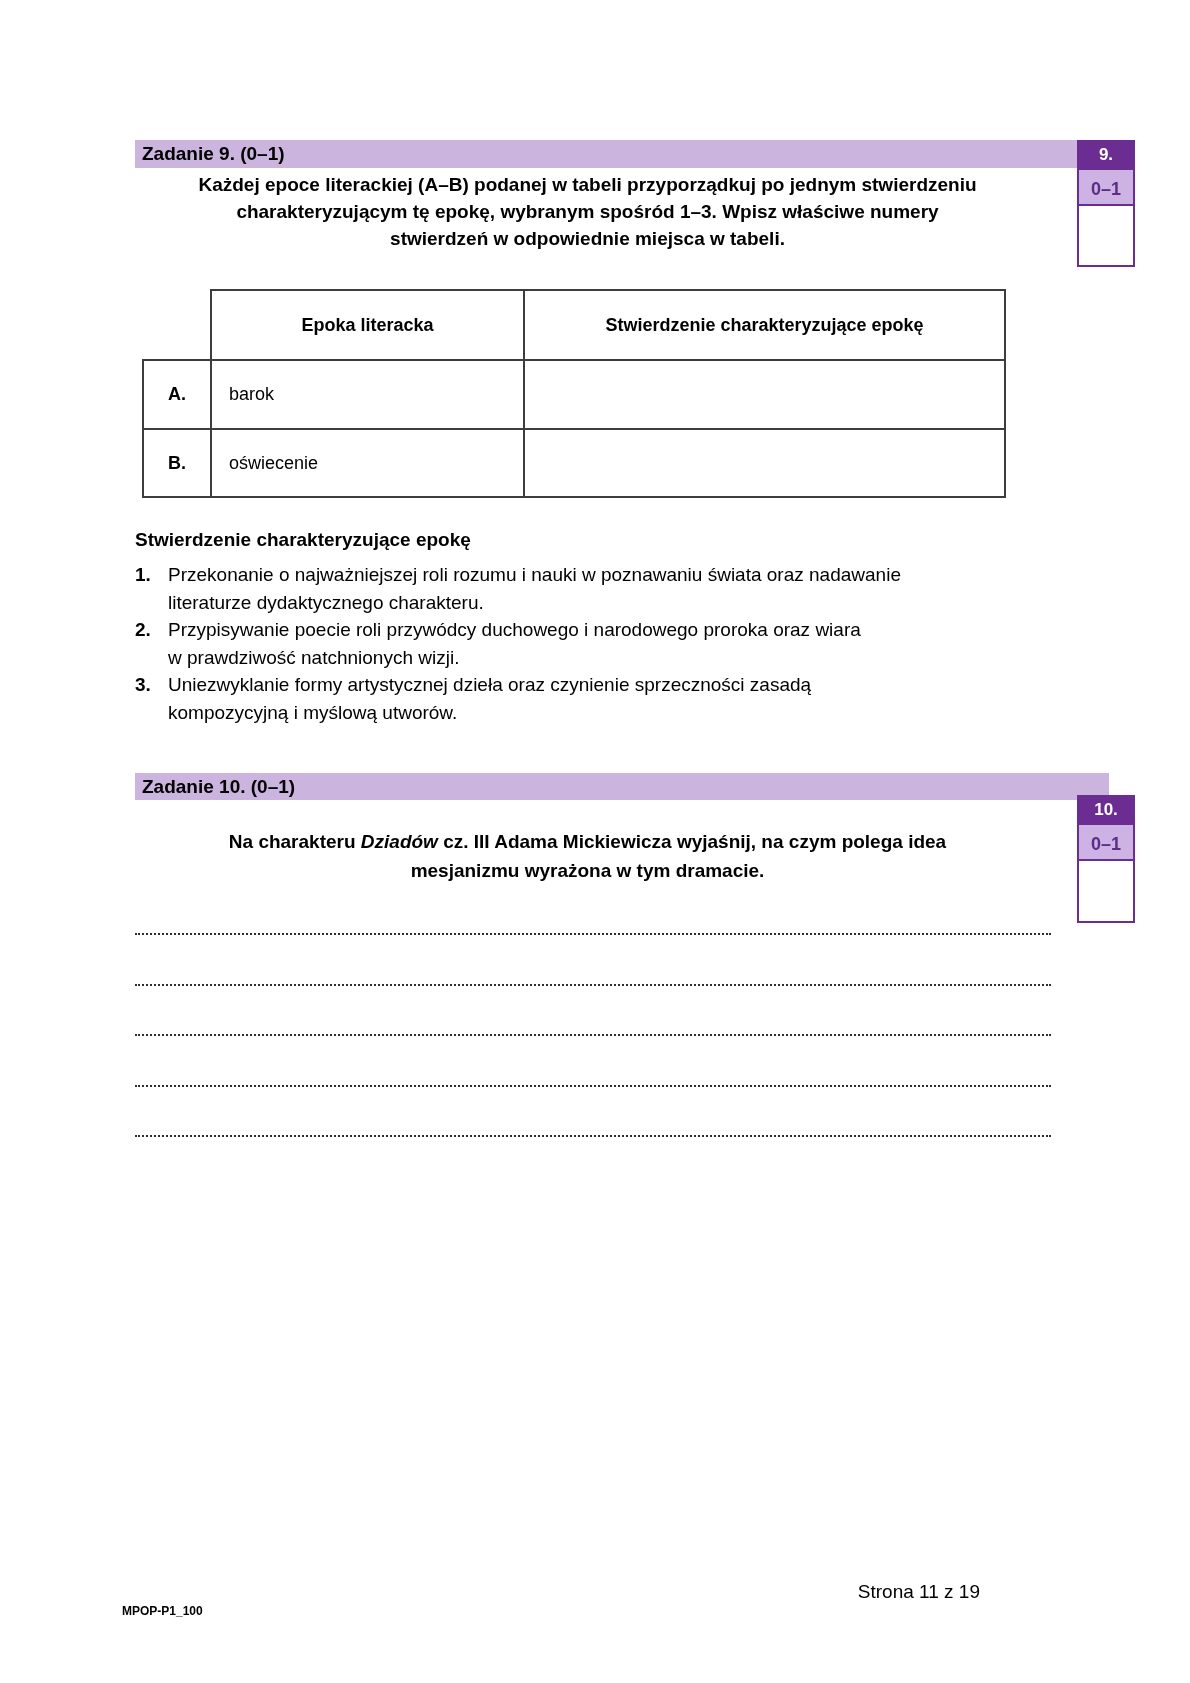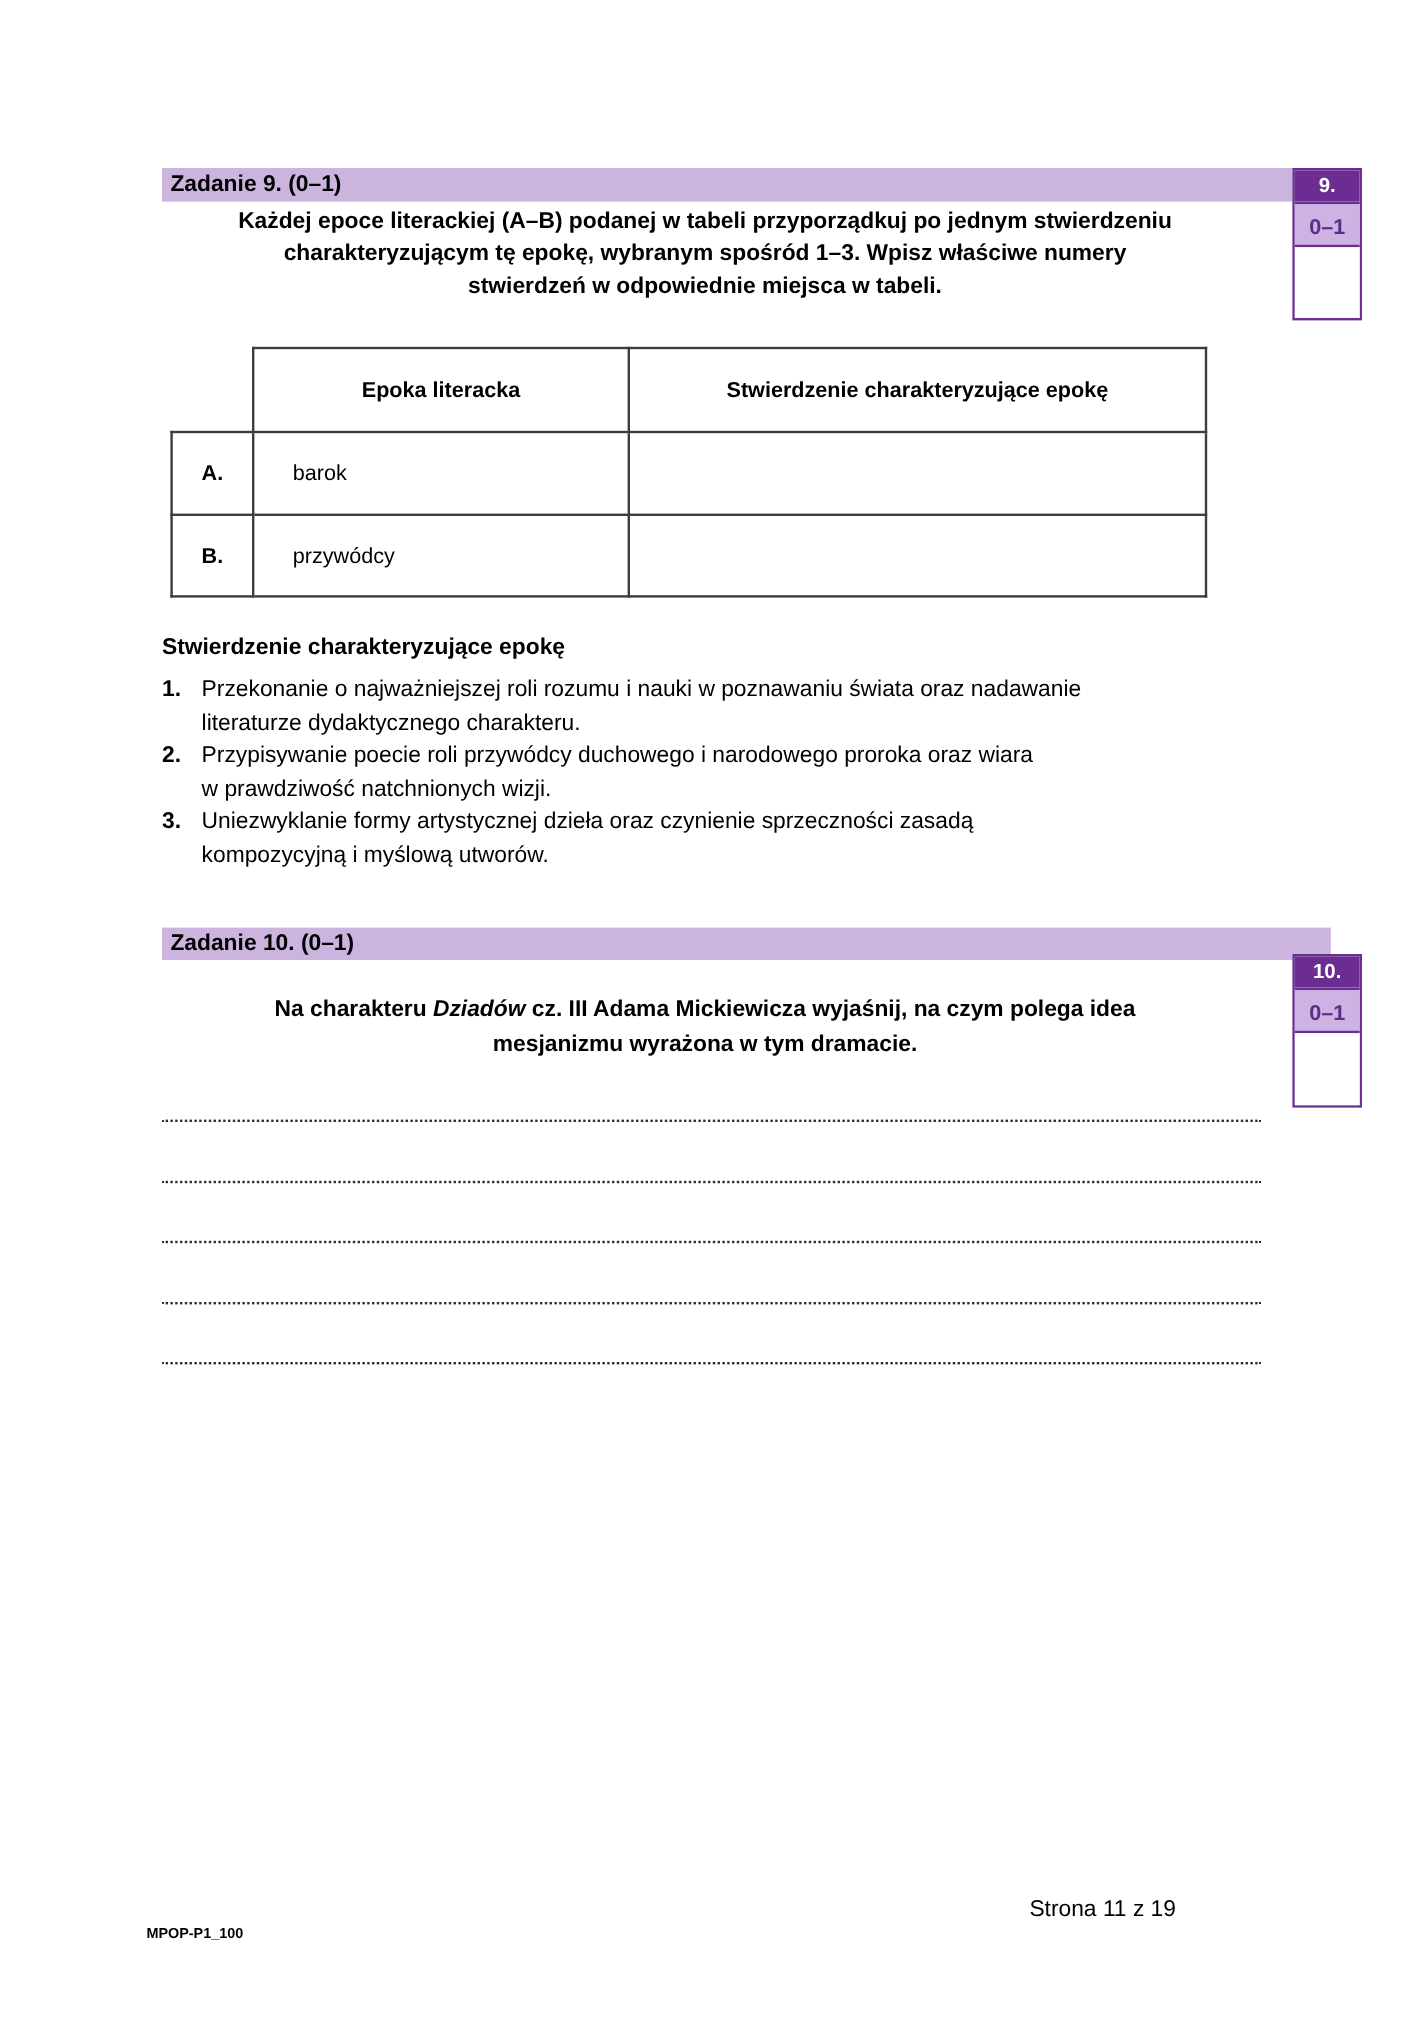--- a/index.html
+++ b/index.html
@@ -32,21 +32,21 @@
     position:absolute; left:142px; top:289px;
     border-collapse:collapse; table-layout:fixed;
   }
   .epoch-table td { border:2px solid #3d3d3d; font-size:18px; vertical-align:middle; }
   .epoch-table td.cell-blank { border:none; }
   .epoch-table tr.hdr    { height:70px; }
   .epoch-table tr.rowA   { height:69px; }
   .epoch-table tr.rowB   { height:68px; }
   .epoch-table td.head   { font-weight:bold; text-align:center; }
   .epoch-table td.label  { font-weight:bold; text-align:center; }
-  .epoch-table td.epoch  { padding-left:32px; }
+  .epoch-table td.epoch  { padding-left:17px; }
 
   
   .statements-heading {
     position:absolute; left:135px; top:529px;
     font-weight:bold; font-size:19px;
   }
   .statements { position:absolute; left:135px; top:561px; width:890px; }
   .statement  { position:relative; padding-left:33px; font-size:19px; line-height:27.5px; }
   .statement .num  { position:absolute; left:0; top:0; font-weight:bold; }
   .statement .text { white-space:pre-line; }
@@ -115,21 +115,21 @@
       <td class="head">Epoka literacka</td>
       <td class="head">Stwierdzenie charakteryzujące epokę</td>
     </tr>
     <tr class="rowA">
       <td class="label">A.</td>
       <td class="epoch">barok</td>
       <td class="answer"></td>
     </tr>
     <tr class="rowB">
       <td class="label">B.</td>
-      <td class="epoch">przywódcy</td>
+      <td class="epoch">oświecenie</td>
       <td class="answer"></td>
     </tr>
   </tbody>
     </table>
 
   <div class="statements-heading">Stwierdzenie charakteryzujące epokę</div>
 
   <div class="statements">
     <div class="statement">
       <span class="num">1.</span>

